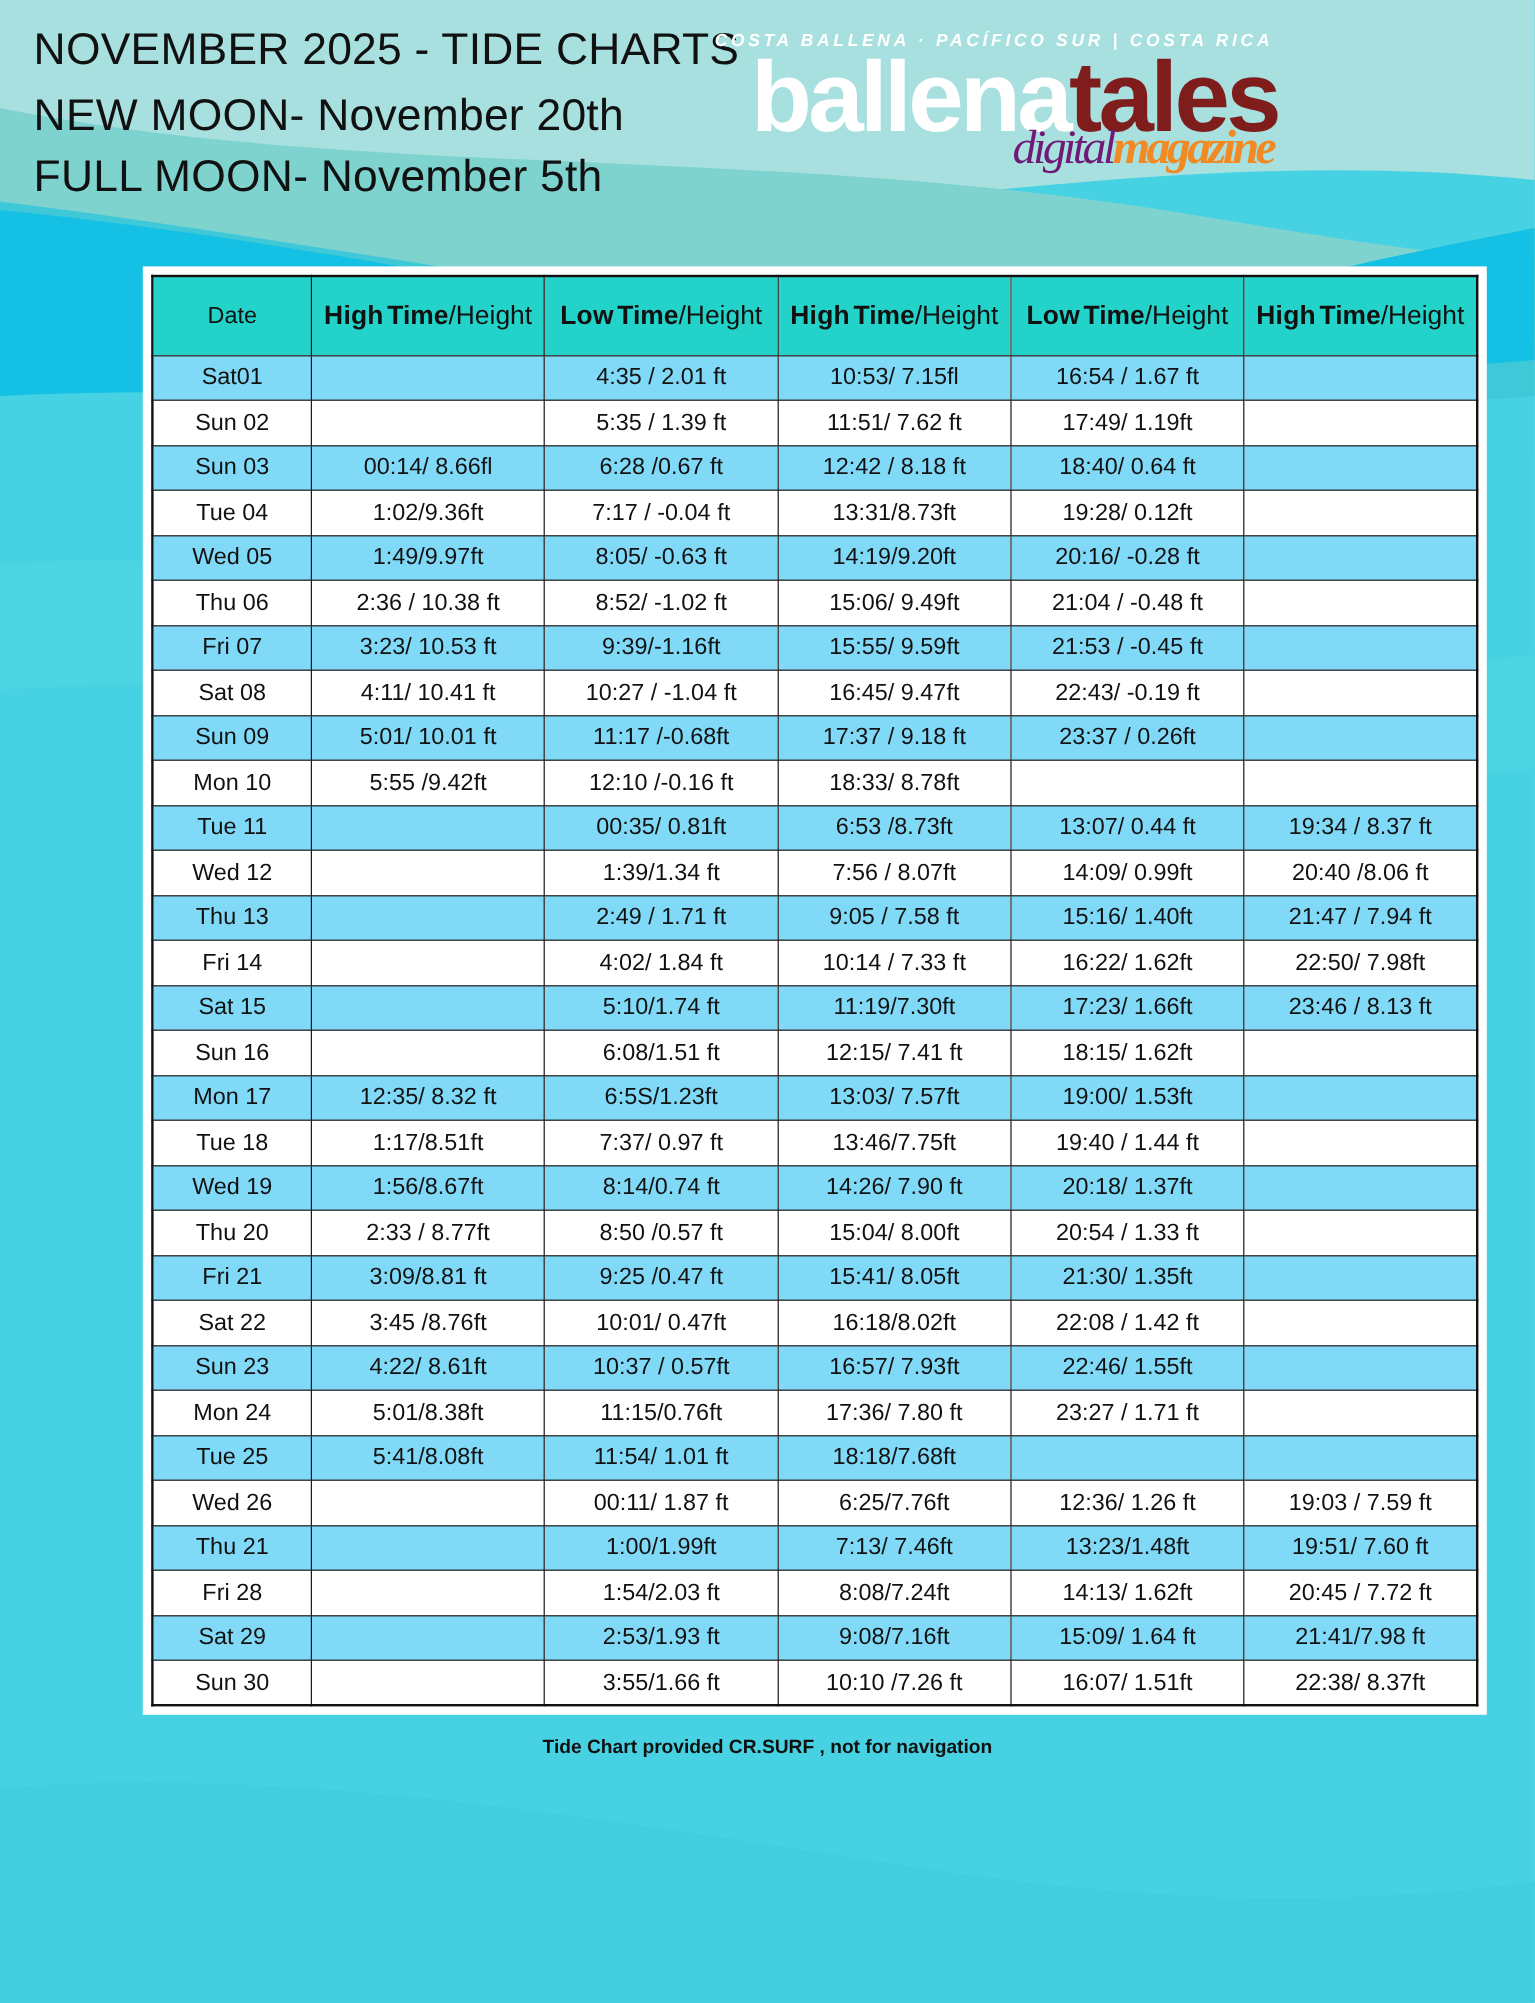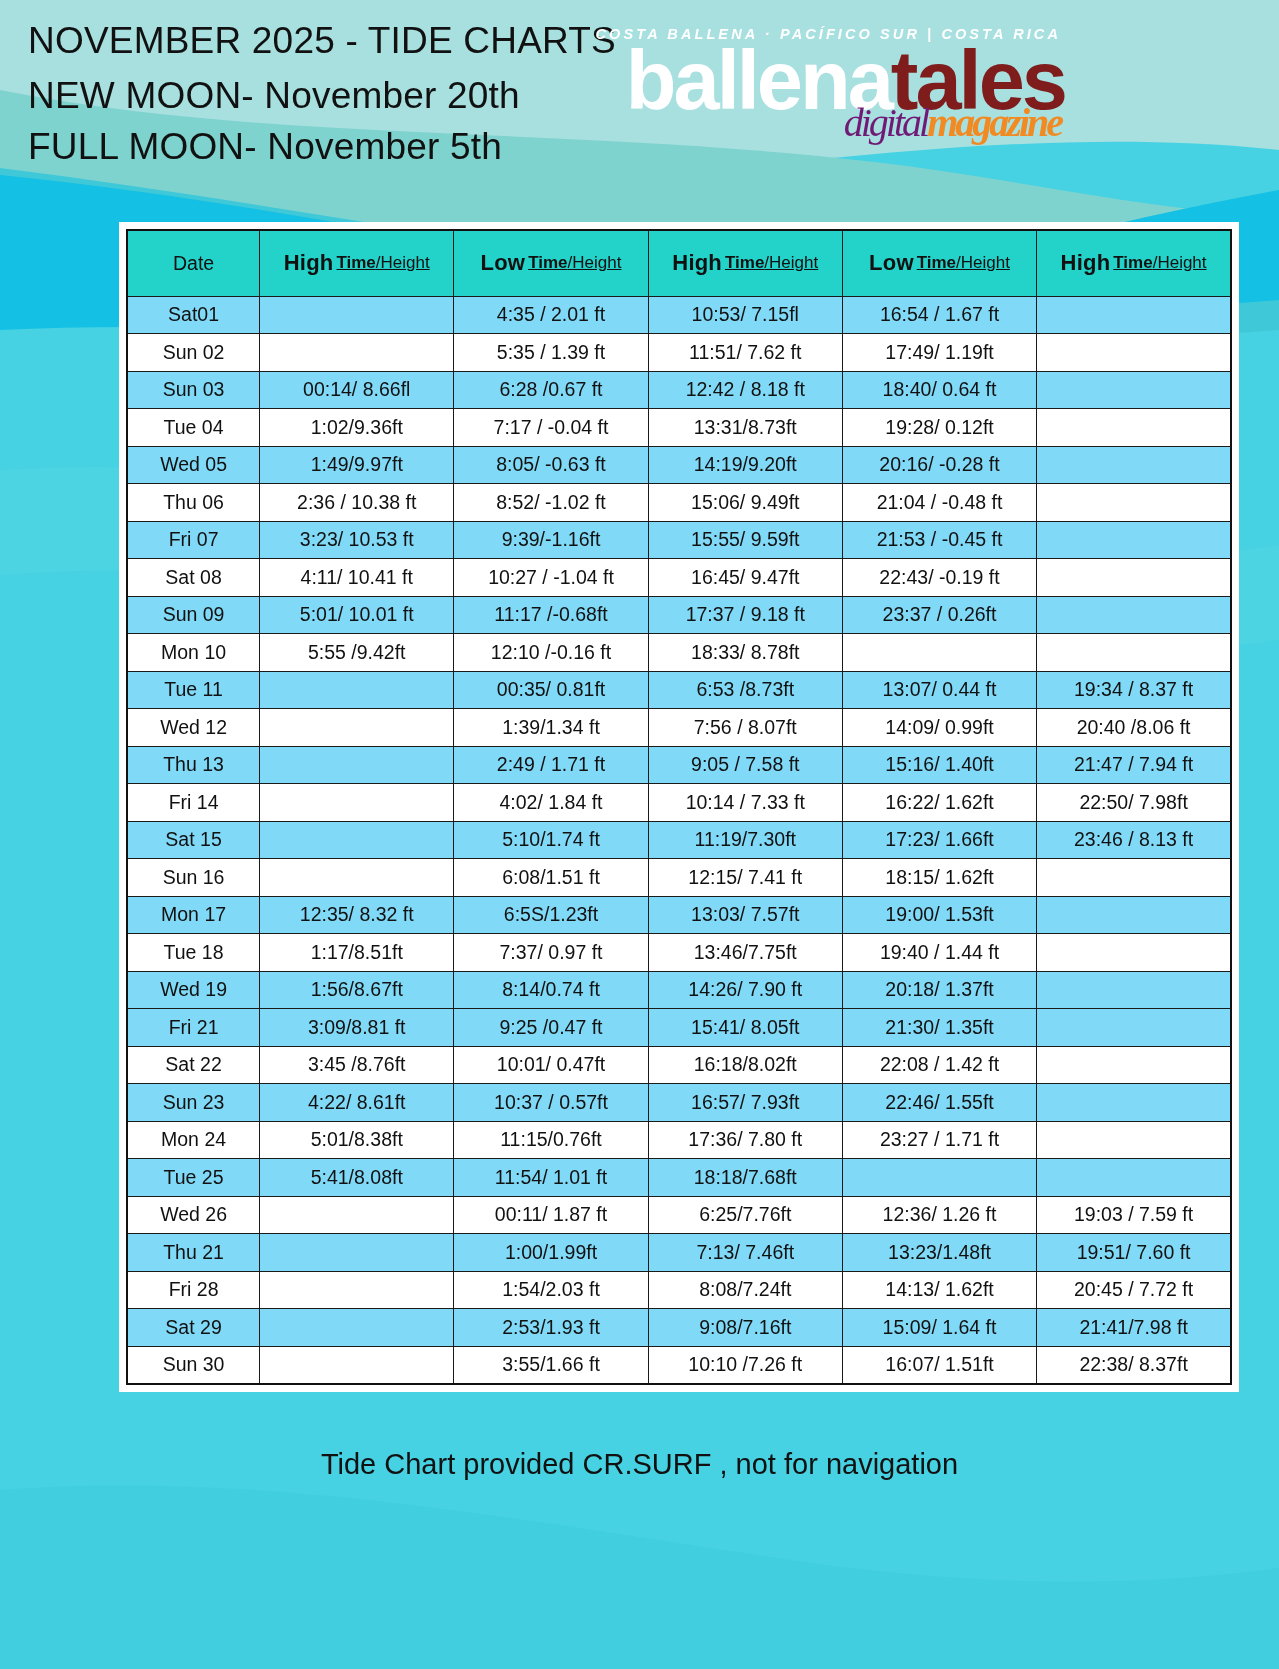--- a/index.html
+++ b/index.html
@@ -78,32 +78,32 @@
     overflow: hidden;
   }
   table.tide thead th {
     background: #23d2c8;
     height: 66px;
     vertical-align: middle;
     padding: 3px 2px;
   }
   .th-stack { display: flex; align-items: center; justify-content: center; gap: 3px; }
   .th-top { font-size: 22px; font-weight: 700; letter-spacing: 0.2px; }
-  .th-sub { font-size: 17px; font-weight: 400; text-decoration: underline; }
+  .th-sub { font-size: 22px; font-weight: 400; }
   .th-sub b { font-weight: 700; }
   .th-date { font-size: 19.5px; font-weight: 400; }
 
   td.date-cell { font-size: 19.5px; }
   tr.row-alt td { background: #7fd9f7; }
   tr.row-plain td { background: #ffffff; }
 
   
   .footer {
     position: absolute; left: 0; top: 1448px; width: 1279px;
-    text-align: center; color: #111; font-size: 29px; z-index: 5;
+    text-align: center; color: #111; font-size: 16px; z-index: 5; font-weight: bold;
   }
 </style>
 </head>
 <body>
 
 <svg id="bg-waves" viewBox="0 0 1279 1669" preserveAspectRatio="none" aria-hidden="true">
   <rect x="0" y="0" width="1279" height="1669" fill="#46d2e2"></rect>
   <path d="M0,0 L1279,0 L1279,150 C1000,120 700,180 380,205 C200,220 90,200 0,185 Z" fill="#a8e0e0"></path>
   <path d="M0,90 C300,150 650,120 1000,180 C1120,200 1210,215 1279,215 L1279,300 C1000,250 700,300 360,300 C180,300 80,280 0,268 Z" fill="#7fd3cf"></path>
   <path d="M0,168 C260,200 560,260 860,290 C1040,308 1170,300 1279,285 L1279,330 C1100,345 900,330 700,320 C420,305 200,300 0,315 Z" fill="#3fc9d8"></path>
@@ -325,20 +325,28 @@
           <td></td>
         </tr>
         <tr class="row-alt">
           <td class="date-cell">Wed 19</td>
           <td>1:56/8.67ft</td>
           <td>8:14/0.74 ft</td>
           <td>14:26/ 7.90 ft</td>
           <td>20:18/ 1.37ft</td>
           <td></td>
         </tr>
+        <tr class="row-plain">
+          <td class="date-cell">Thu 20</td>
+          <td>2:33 / 8.77ft</td>
+          <td>8:50 /0.57 ft</td>
+          <td>15:04/ 8.00ft</td>
+          <td>20:54 / 1.33 ft</td>
+          <td></td>
+        </tr>
         <tr class="row-alt">
           <td class="date-cell">Fri 21</td>
           <td>3:09/8.81 ft</td>
           <td>9:25 /0.47 ft</td>
           <td>15:41/ 8.05ft</td>
           <td>21:30/ 1.35ft</td>
           <td></td>
         </tr>
         <tr class="row-plain">
           <td class="date-cell">Sat 22</td>

